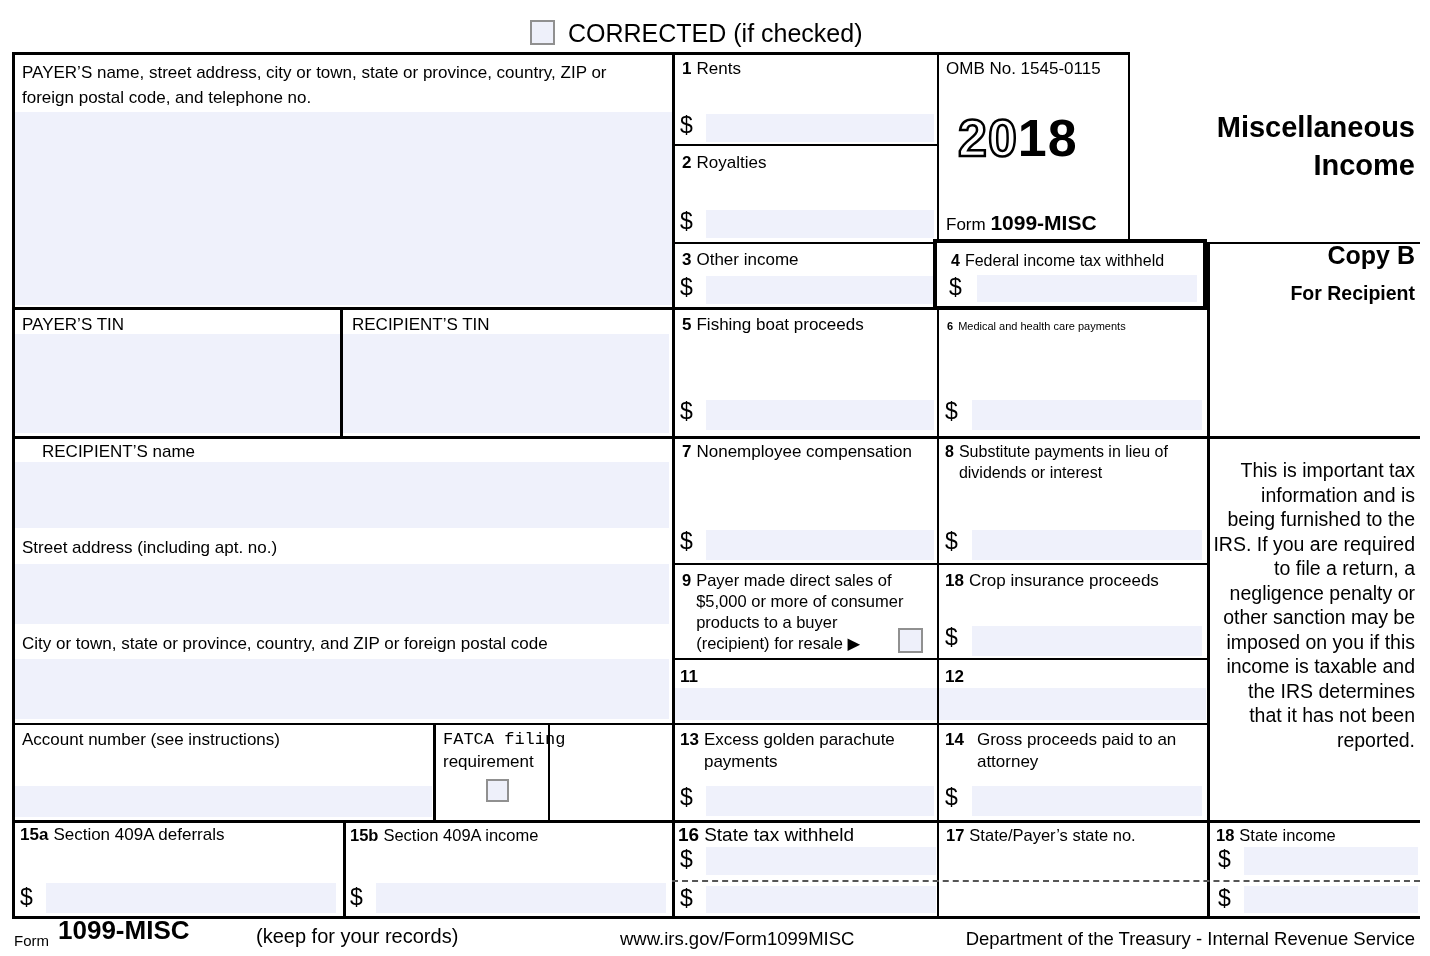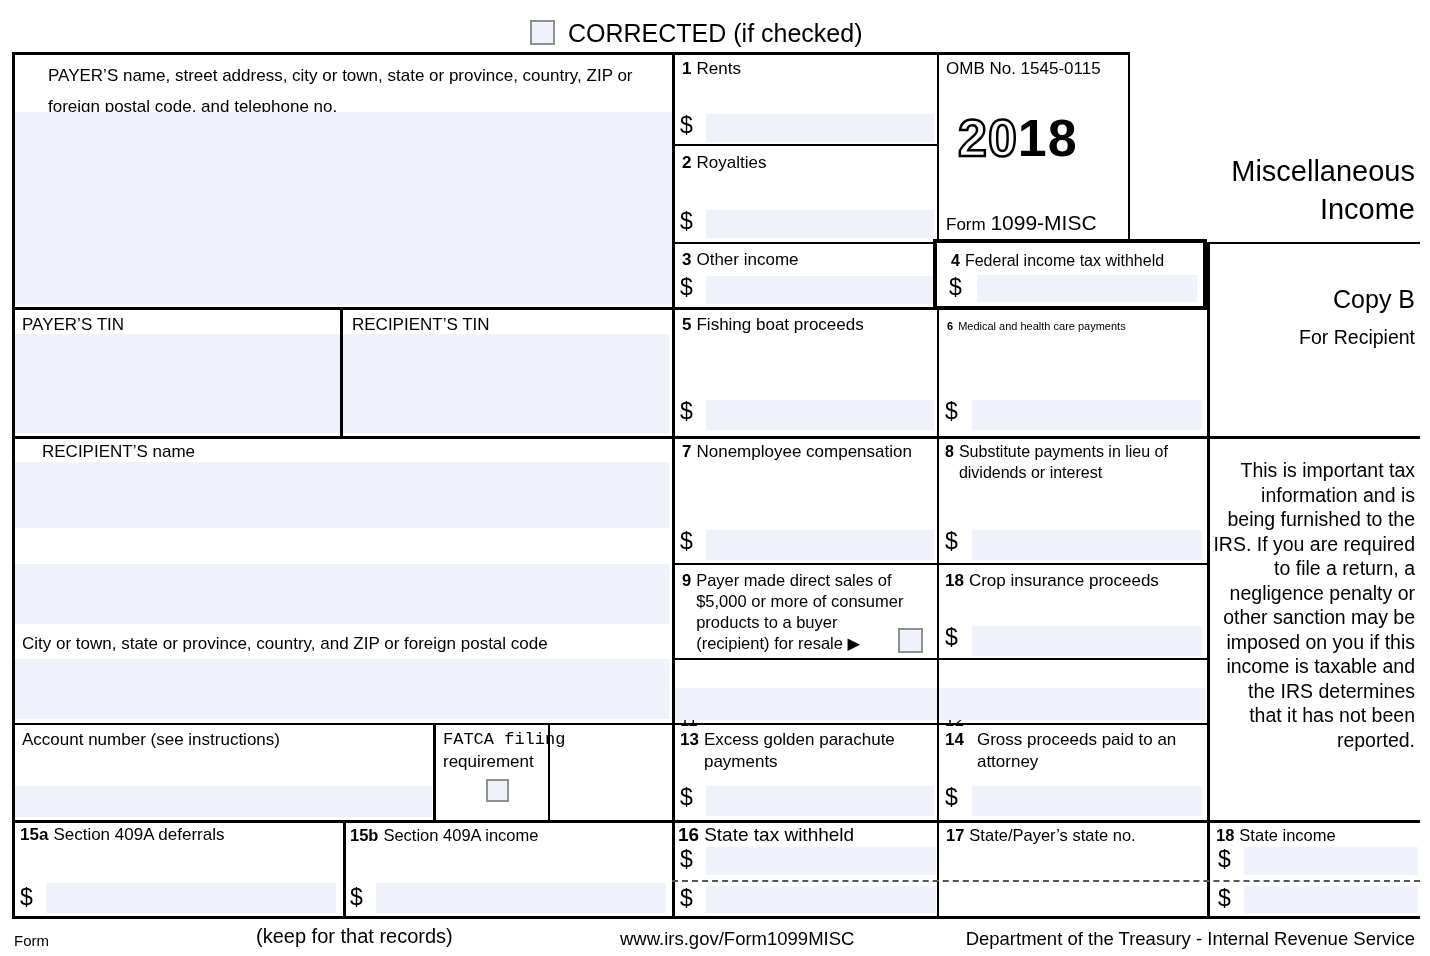--- a/index.html
+++ b/index.html
@@ -9,21 +9,21 @@
   .hl{position:absolute;background:#000;height:2px;}
   .vl{position:absolute;background:#000;width:2px;}
   .fill{position:absolute;background:#eff1fb;}
   .lbl{position:absolute;font-size:17px;line-height:22px;white-space:nowrap;}
   .wraplbl{position:absolute;display:flex;align-items:flex-start;font-size:16.5px;line-height:21px;}
   .wraplbl .txt{white-space:normal;}
   .num{font-weight:bold;margin-right:5px;}
   .dollar{position:absolute;font-size:23px;line-height:26px;}
   .cb{position:absolute;background:#eef0fa;border:2px solid #909090;box-sizing:border-box;}
   .ra{text-align:right;}
-  .b{font-weight:normal;margin-top:44px;}
+  .b{font-weight:bold;}
   .yr{position:absolute;font-size:52px;letter-spacing:1px;line-height:52px;white-space:nowrap;}
   .yr .outline{color:#fff;-webkit-text-stroke:2.5px #000;font-weight:800;}
   .yr .solid{font-weight:800;}
   .dash{position:absolute;border-top:2px dashed #555;height:0;}
 </style>
 </head>
 <body>
 
 <div id="page">
 
@@ -44,21 +44,21 @@
   <div class="vl" style="left:12px;top:52px;width:3px;height:867px;"></div>
   <div class="vl" style="left:340px;top:307px;height:131px;width:3px;"></div>
   <div class="vl" style="left:343px;top:820px;height:96px;width:3px;"></div>
   <div class="vl" style="left:433px;top:723px;height:97px;width:3px;"></div>
   <div class="vl" style="left:548px;top:723px;height:97px;"></div>
   <div class="vl" style="left:672px;top:52px;width:3px;height:864px;"></div>
   <div class="vl" style="left:937px;top:52px;height:864px;"></div>
   <div class="vl" style="left:1128px;top:52px;height:190px;"></div>
   <div class="vl" style="left:1207px;top:242px;width:3px;height:674px;"></div>
 
-  <div class="lbl" style="left:22px;top:60px;width:640px;white-space:normal;line-height:31px;margin-left:26px;">PAYER’S name, street address, city or town, state or province, country, ZIP or foreign postal code, and telephone no.</div>
+  <div class="lbl" style="left:22px;top:60px;width:640px;white-space:normal;line-height:25px;">PAYER’S name, street address, city or town, state or province, country, ZIP or foreign postal code, and telephone no.</div>
   <div class="fill" style="left:15px;top:112px;width:657px;height:193px;"></div>
 
   <div class="lbl" style="left:682px;top:58px;"><span class="num">1</span><span>Rents</span></div>
   <span class="dollar" style="left:680px;top:112px;">$</span>
   <div class="fill" style="left:706px;top:114px;width:228px;height:28px;"></div>
 
   <div class="lbl" style="left:682px;top:152px;"><span class="num">2</span><span>Royalties</span></div>
   <span class="dollar" style="left:680px;top:208px;">$</span>
   <div class="fill" style="left:706px;top:210px;width:228px;height:28px;"></div>
 
@@ -89,20 +89,21 @@
   <div class="lbl" style="left:682px;top:314px;"><span class="num">5</span><span>Fishing boat proceeds</span></div>
   <span class="dollar" style="left:680px;top:398px;">$</span>
   <div class="fill" style="left:706px;top:400px;width:228px;height:30px;"></div>
 
   <div class="lbl" style="left:947px;top:315px;font-size:11px;"><span class="num">6</span><span>Medical and health care payments</span></div>
   <span class="dollar" style="left:945px;top:398px;">$</span>
   <div class="fill" style="left:972px;top:400px;width:230px;height:30px;"></div>
 
   <div class="lbl" style="left:22px;top:441px;margin-left:20px;">RECIPIENT’S name</div>
   <div class="fill" style="left:15px;top:462px;width:654px;height:66px;"></div>
+  <div class="lbl" style="left:22px;top:537px;">Street address (including apt. no.)</div>
   <div class="fill" style="left:15px;top:564px;width:654px;height:60px;"></div>
   <div class="lbl" style="left:22px;top:633px;">City or town, state or province, country, and ZIP or foreign postal code</div>
   <div class="fill" style="left:15px;top:659px;width:654px;height:60px;"></div>
 
   <div class="lbl" style="left:682px;top:441px;"><span class="num">7</span><span>Nonemployee compensation</span></div>
   <span class="dollar" style="left:680px;top:528px;">$</span>
   <div class="fill" style="left:706px;top:530px;width:228px;height:30px;"></div>
 
   <div class="wraplbl" style="left:945px;top:441px;width:258px;font-size:16px;">
       <span class="num">8</span>
@@ -167,17 +168,17 @@
   <div class="lbl" style="left:1216px;top:824px;font-size:16.5px;"><span class="num">18</span><span>State income</span></div>
   <span class="dollar" style="left:1218px;top:846px;">$</span>
   <div class="fill" style="left:1244px;top:847px;width:174px;height:28px;"></div>
   <span class="dollar" style="left:1218px;top:885px;">$</span>
   <div class="fill" style="left:1244px;top:886px;width:174px;height:27px;"></div>
 
   <div class="dash" style="left:672px;top:880px;width:748px;"></div>
 
   <div class="lbl" style="left:14px;top:930px;font-size:15px;">Form</div>
   <div class="lbl b" style="left:58px;top:919px;font-size:26px;">1099-MISC</div>
-  <div class="lbl" style="left:256px;top:925px;font-size:20px;">(keep for that records)</div>
+  <div class="lbl" style="left:256px;top:925px;font-size:20px;">(keep for your records)</div>
   <div class="lbl" style="left:620px;top:928px;font-size:18.5px;">www.irs.gov/Form1099MISC</div>
   <div class="lbl ra" style="left:955px;top:928px;width:460px;font-size:18.5px;">Department of the Treasury - Internal Revenue Service</div>
 
 </div>
 
 </body></html>

